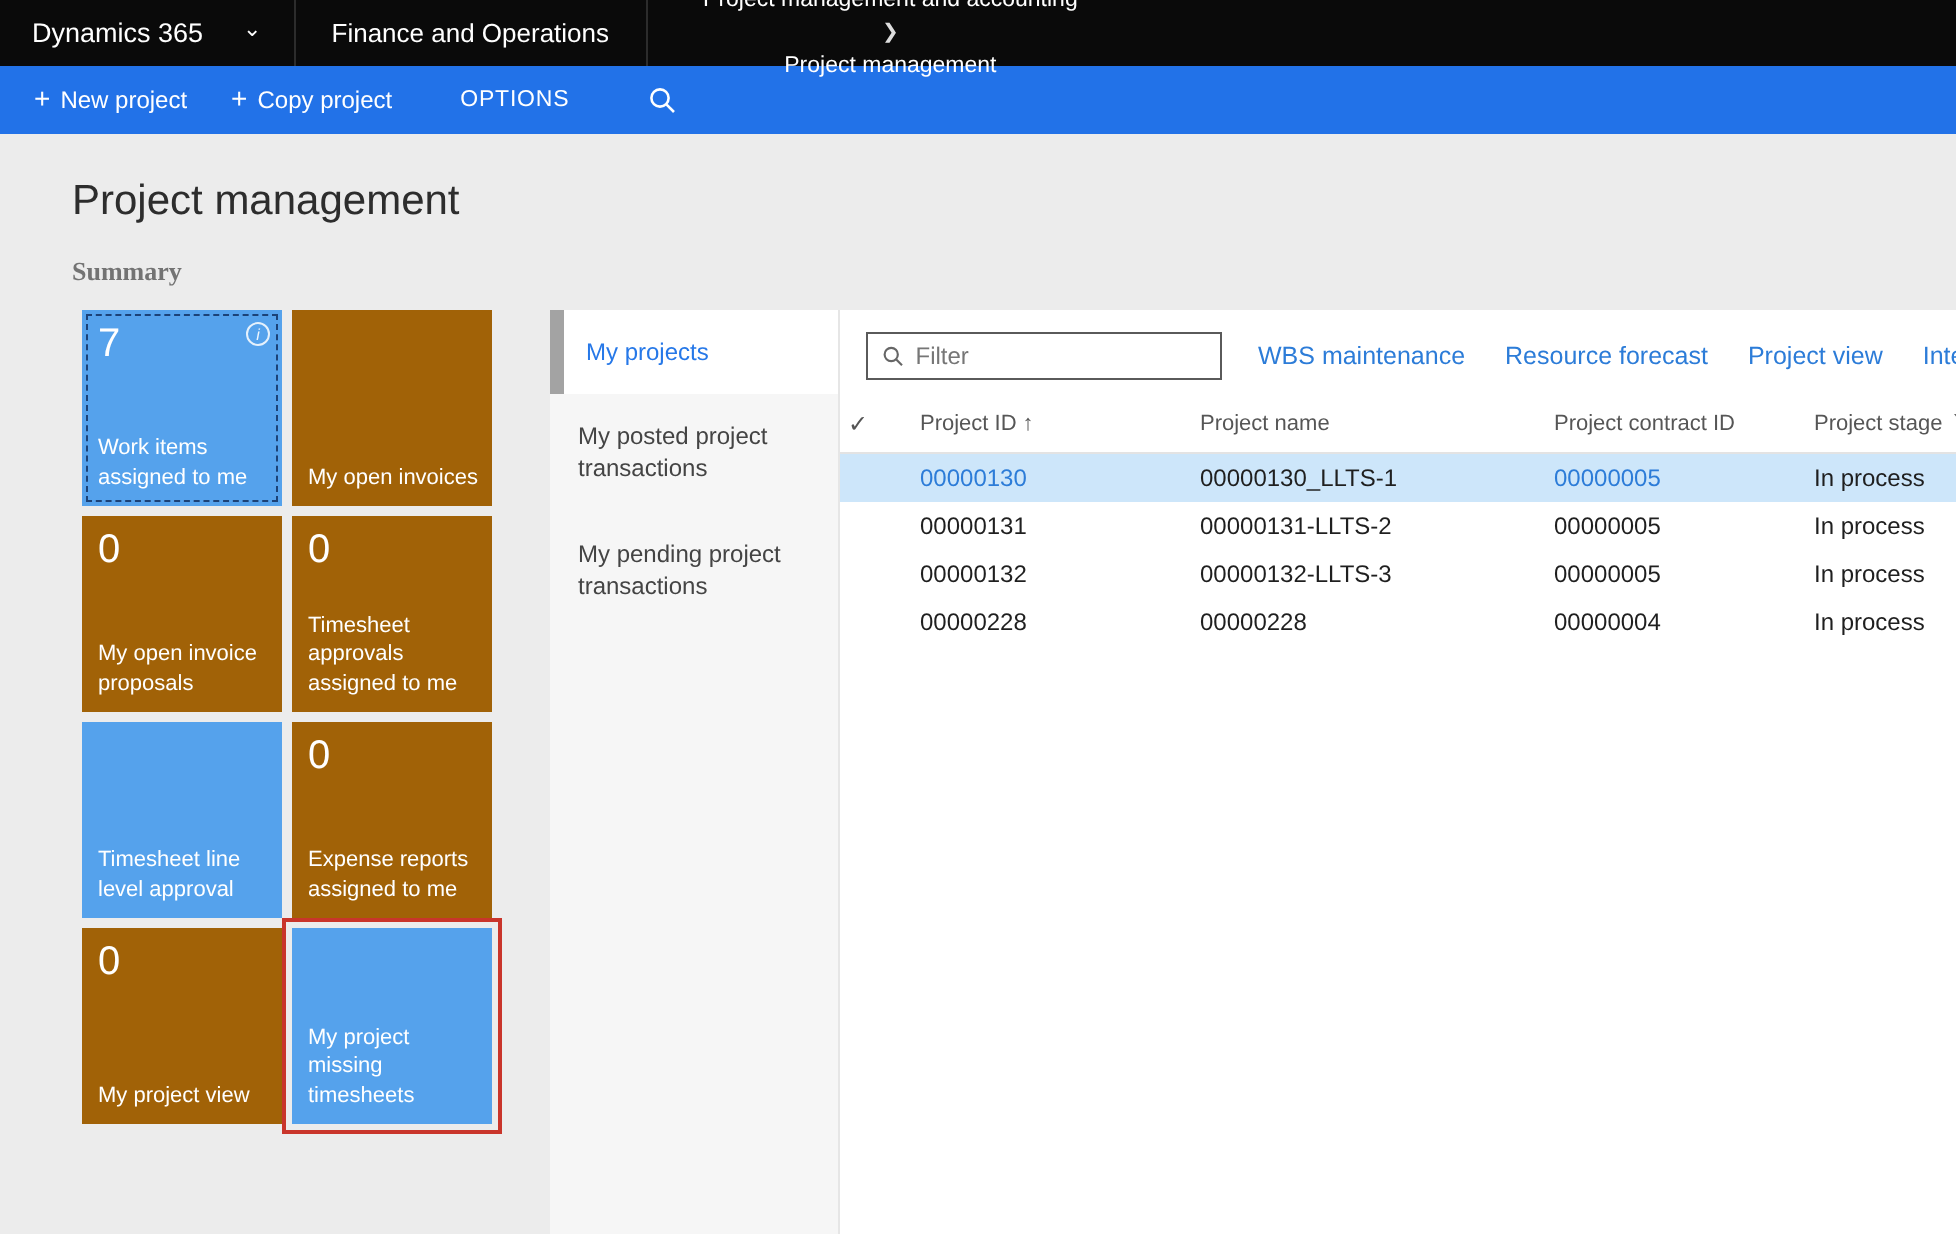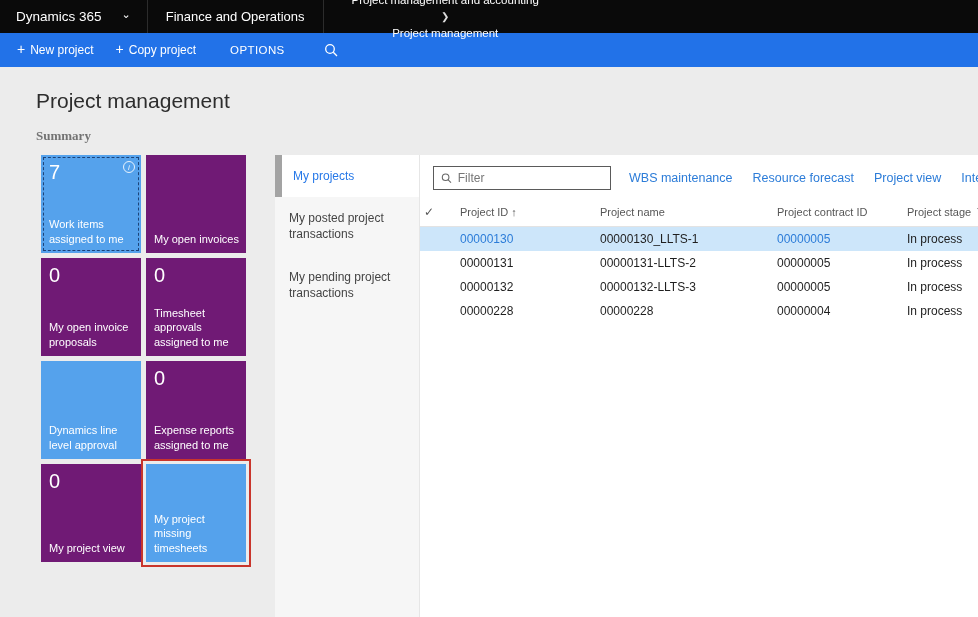--- a/index.html
+++ b/index.html
@@ -28,21 +28,21 @@
   
   .main { position:absolute; top:67px; left:0; right:0; bottom:0; background:#ECECEC; }
   .page-title { margin:22px 0 0 36px; font-size:21px; font-weight:400; color:#2d2d2d; }
   .page-sub { margin:15px 0 0 36px; font-size:13px; color:#737373;font-family:Liberation Serif, serif; }
 
   .content { position:absolute; top:88px; left:0; right:0; bottom:0; display:flex; align-items:stretch; }
 
   
   .tiles { margin-left:41px; width:204px; flex:none; display:grid; grid-template-columns:100px 100px; grid-auto-rows:98px; gap:5px; align-content:start; }
   .tile { position:relative; color:#fff; padding:6px 8px; cursor:pointer; }
-  .tile.dark  { background:#701a75; }
+  .tile.dark  { background:#a16207; }
   .tile.light { background:#55A2EC; }
   .tile.selected { outline:1px dashed rgba(10,35,80,.75); outline-offset:-3px; }
   .tile.highlighted { outline:2px solid #C9352B; outline-offset:3px; }
   .tile-count { display:block; font-size:20px; font-weight:300; line-height:1.1; }
   .tile-label { position:absolute; left:8px; right:5px; bottom:7px; font-size:11px; line-height:1.3; }
   .info-icon { position:absolute; top:6px; right:6px; width:12px; height:12px; border:1px solid rgba(255,255,255,.85); border-radius:50%; font-size:8px; font-style:italic; display:flex; align-items:center; justify-content:center; color:rgba(255,255,255,.9); }
 
   
   .panel { margin-left:30px; flex:1; display:flex; background:#fff; min-width:0; }
   .tabcol { width:145px; flex:none; background:#F6F6F6; border-right:1px solid #E6E6E6; }
@@ -122,21 +122,21 @@
       <div class="tile dark">
         <span class="tile-count">0</span>
         <span class="tile-label">My open invoice proposals</span>
       </div>
       <div class="tile dark">
         <span class="tile-count">0</span>
         <span class="tile-label">Timesheet approvals assigned to me</span>
       </div>
       <div class="tile light">
         <span class="tile-count"></span>
-        <span class="tile-label">Dynamics line level approval</span>
+        <span class="tile-label">Timesheet line level approval</span>
       </div>
       <div class="tile dark">
         <span class="tile-count">0</span>
         <span class="tile-label">Expense reports assigned to me</span>
       </div>
       <div class="tile dark">
         <span class="tile-count">0</span>
         <span class="tile-label">My project view</span>
       </div>
       <div class="tile light highlighted">

